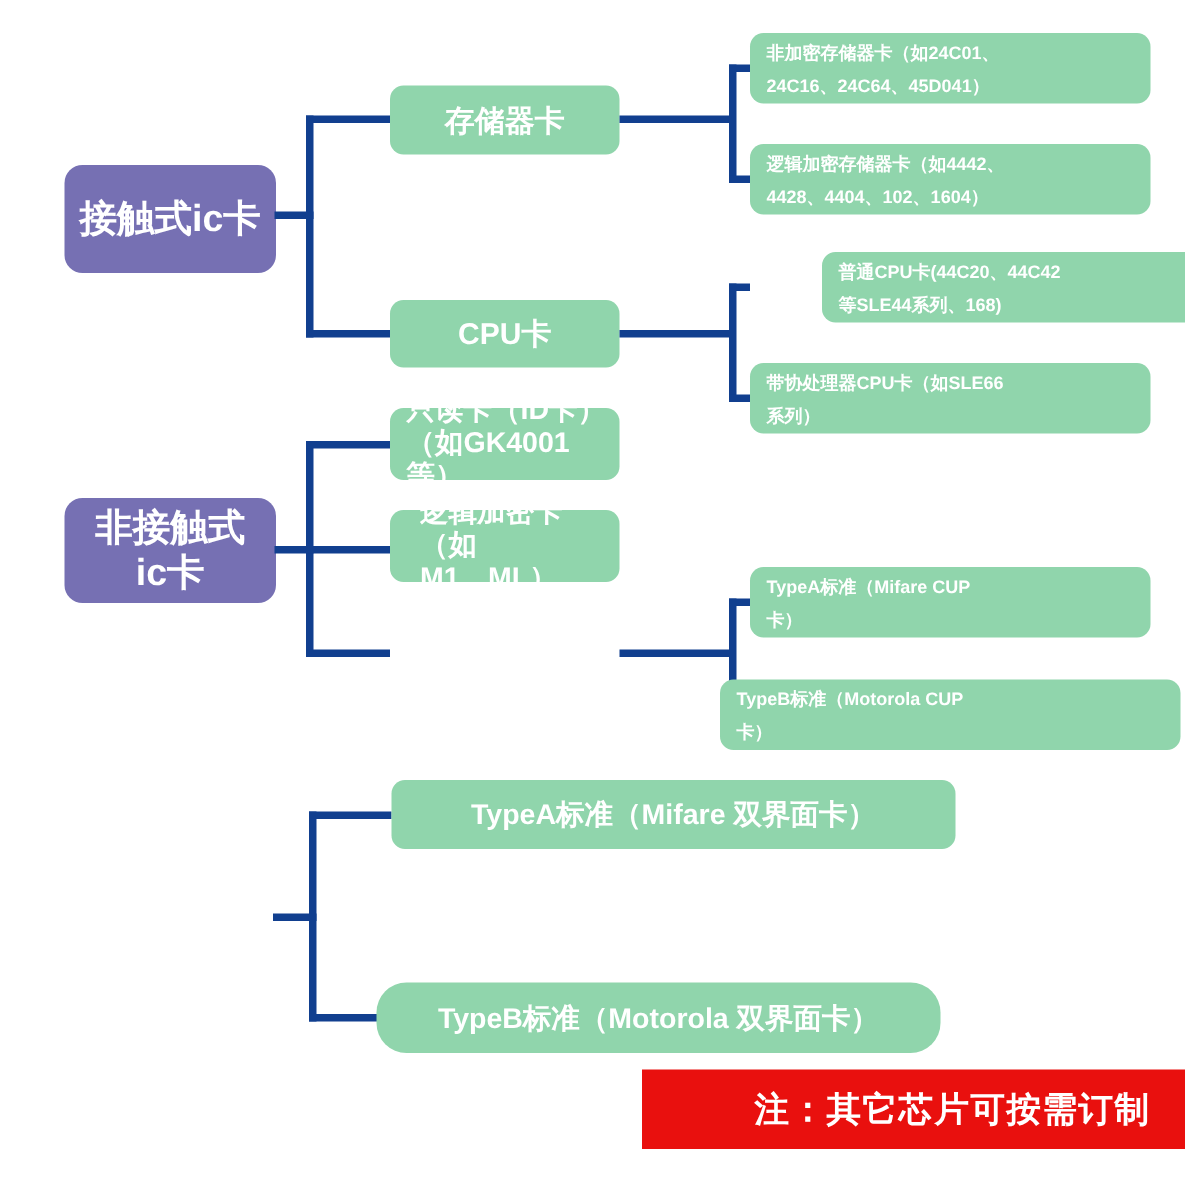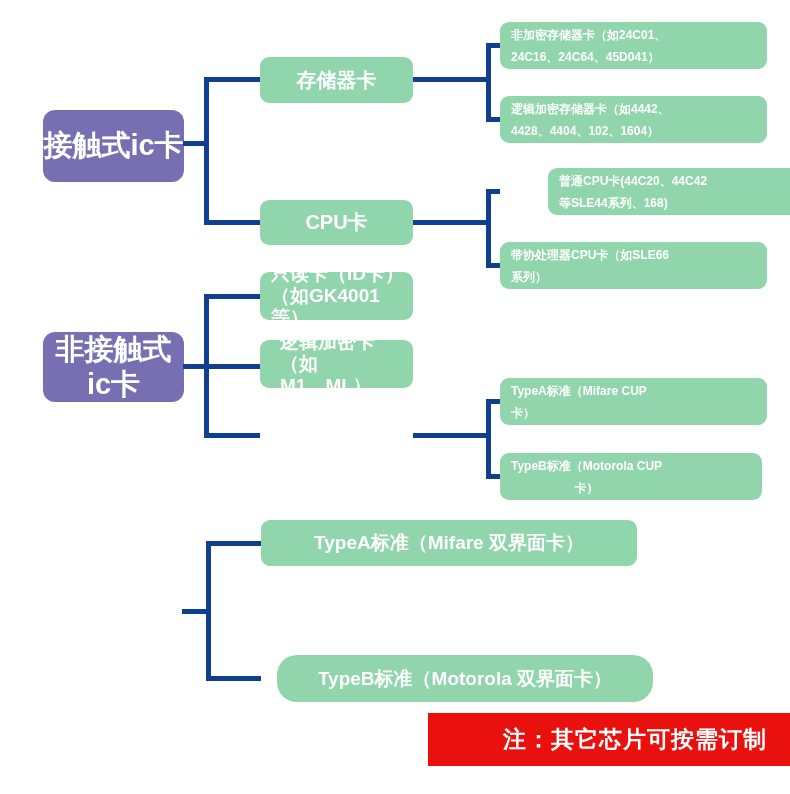--- a/index.html
+++ b/index.html
@@ -7,21 +7,21 @@
   .canvas { position:relative; width:790px; height:794px; background:#ffffff; overflow:hidden; }
 
   .node {
     position:absolute; color:#ffffff; font-weight:700;
     white-space:pre-line; display:flex; align-items:center;
     box-sizing:border-box;
   }
   .purple {
     background:#7670b3; border-radius:12px;
     justify-content:center; text-align:center;
-    font-size:29px; line-height:1.22;
+    font-size:25px; line-height:1.22;
   }
   .green  { background:#90d5ac; border-radius:9px; }
   .center { justify-content:center; text-align:center; }
   .mid1   { font-size:20px; }
   .mid2   { font-size:19px; line-height:22px; padding:2px 6px 2px 11px; }
   .leaf   { font-size:12px; line-height:22px; padding:2px 8px 2px 11px; }
   .wide   { font-size:19px; }
   .note {
     position:absolute; background:#e9100e; color:#ffffff; font-weight:700;
     font-size:23px; display:flex; align-items:center; justify-content:center;
@@ -81,27 +81,27 @@
   <div class="node green mid2" style="left:260px; top:340px; width:153px; height:48px;padding-left:20px;">逻辑加密卡（如
 M1、ML）</div>
 
   <div class="h" style="left:413px; top:433px; width:73px;"></div>
   <div class="v" style="left:486px; top:399px; height:80px;"></div>
   <div class="h" style="left:486px; top:399px; width:14px;"></div>
   <div class="h" style="left:486px; top:474px; width:14px;"></div>
 
   <div class="node green leaf" style="left:500px; top:378px; width:267px; height:47px;">TypeA标准（Mifare CUP
 卡）</div>
-  <div class="node green leaf" style="left:500px; top:453px; width:262px; height:47px;text-align:center;">TypeB标准（Motorola CUP
+  <div class="node green leaf" style="left:480px; top:453px; width:307px; height:47px;">TypeB标准（Motorola CUP
 卡）</div>
 
 
   <div class="h" style="left:182px; top:609px; width:29px;"></div>
   <div class="v" style="left:206px; top:541px; height:140px;"></div>
   <div class="h" style="left:206px; top:541px; width:55px;"></div>
   <div class="h" style="left:206px; top:676px; width:55px;"></div>
 
   <div class="node green wide center" style="left:261px; top:520px; width:376px; height:46px;">TypeA标准（Mifare 双界面卡）</div>
-  <div class="node green wide center" style="left:277px; top:655px; width:376px; height:47px;border-radius:20px;">TypeB标准（Motorola 双界面卡）</div>
+  <div class="node green wide center" style="left:251px; top:655px; width:376px; height:47px;border-radius:20px;">TypeB标准（Motorola 双界面卡）</div>
 
   <div class="note" style="left:428px; top:713px; width:350px; height:53px;">注：其它芯片可按需订制</div>
 
 </div>
 
 </body></html>

